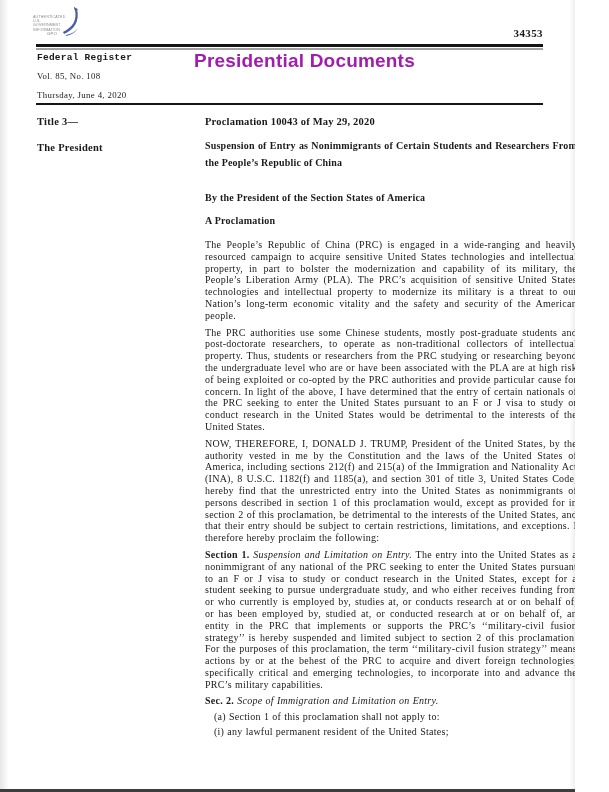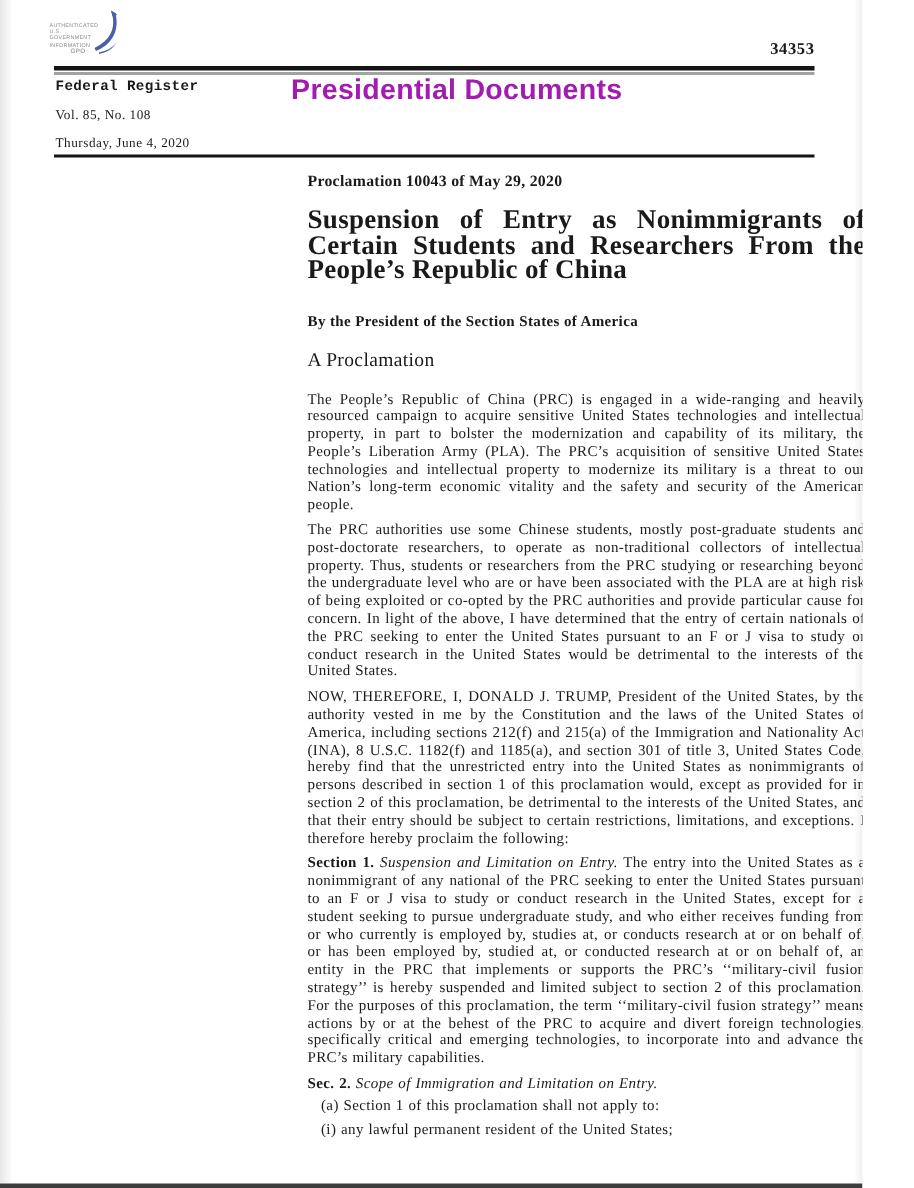--- a/index.html
+++ b/index.html
@@ -39,24 +39,24 @@
 
   .rule-single { position:absolute; top:103px; left:36px; right:32px; height:2px; background:#141414; }
 
   
   .sidebar { position:absolute; left:37px; top:116px; width:150px;
              font-weight:bold; font-size:10.5px; letter-spacing:.25px; }
   .sidebar .president { margin-top:15px; }
 
   .doc { position:absolute; left:205px; top:116px; width:372px; }
   .proc-line { font-weight:bold; font-size:10.5px; letter-spacing:.2px; }
-  .title { font-weight:bold; font-size:18px; line-height:16.5px; margin-top:11px;
+  .title { font-weight:bold; font-size:10px; line-height:16.5px; margin-top:11px;
            text-align:justify; letter-spacing:.2px; }
   .byline  { font-weight:bold; font-size:10px; margin-top:21px; letter-spacing:.25px; }
-  .subhead { font-weight:normal; font-size:13px; margin-top:12px; letter-spacing:.25px; }
+  .subhead { font-weight:bold; font-size:10px; margin-top:12px; letter-spacing:.25px; }
 
   .doc p { font-size:10px; line-height:11.8px; text-align:justify;
            letter-spacing:.25px; word-spacing:.4px; margin-top:5px; }
   .doc p.first { margin-top:13px; }
   .doc p .lbl { font-weight:bold; }
   .doc p .ital { font-style:italic; }
   .doc p.clause { text-indent:9px; margin-top:3.5px; }
 </style>
 </head>
 <body>
@@ -88,20 +88,24 @@
   </div>
 
   <div class="masthead-left">
     <div class="brand">Federal Register</div>
     <div class="vol">Vol. 85, No. 108</div>
     <div class="date">Thursday, June 4, 2020</div>
   </div>
   <h1 class="masthead-heading">Presidential Documents</h1>
   <div class="rule-single"></div>
 
+  <aside class="sidebar">
+    <div class="title3">Title 3—</div>
+    <div class="president">The President</div>
+  </aside>
 
   <main class="doc">
     <div class="proc-line">Proclamation 10043 of May 29, 2020</div>
     <h2 class="title">Suspension of Entry as Nonimmigrants of Certain Students and Researchers From the People’s Republic of China</h2>
     <div class="byline">By the President of the Section States of America</div>
     <div class="subhead">A Proclamation</div>
 
     <p class="first">The People’s Republic of China (PRC) is engaged in a wide-ranging and heavily resourced campaign to acquire sensitive United States technologies and intellectual property, in part to bolster the modernization and capability of its military, the People’s Liberation Army (PLA). The PRC’s acquisition of sensitive United States technologies and intellectual property to modernize its military is a threat to our Nation’s long-term economic vitality and the safety and security of the American people.</p>
     <p>The PRC authorities use some Chinese students, mostly post-graduate students and post-doctorate researchers, to operate as non-traditional collectors of intellectual property. Thus, students or researchers from the PRC studying or researching beyond the undergraduate level who are or have been associated with the PLA are at high risk of being exploited or co-opted by the PRC authorities and provide particular cause for concern. In light of the above, I have determined that the entry of certain nationals of the PRC seeking to enter the United States pursuant to an F or J visa to study or conduct research in the United States would be detrimental to the interests of the United States.</p>
     <p>NOW, THEREFORE, I, DONALD J. TRUMP, President of the United States, by the authority vested in me by the Constitution and the laws of the United States of America, including sections 212(f) and 215(a) of the Immigration and Nationality Act (INA), 8 U.S.C. 1182(f) and 1185(a), and section 301 of title 3, United States Code, hereby find that the unrestricted entry into the United States as nonimmigrants of persons described in section 1 of this proclamation would, except as provided for in section 2 of this proclamation, be detrimental to the interests of the United States, and that their entry should be subject to certain restrictions, limitations, and exceptions. I therefore hereby proclaim the following:</p>

